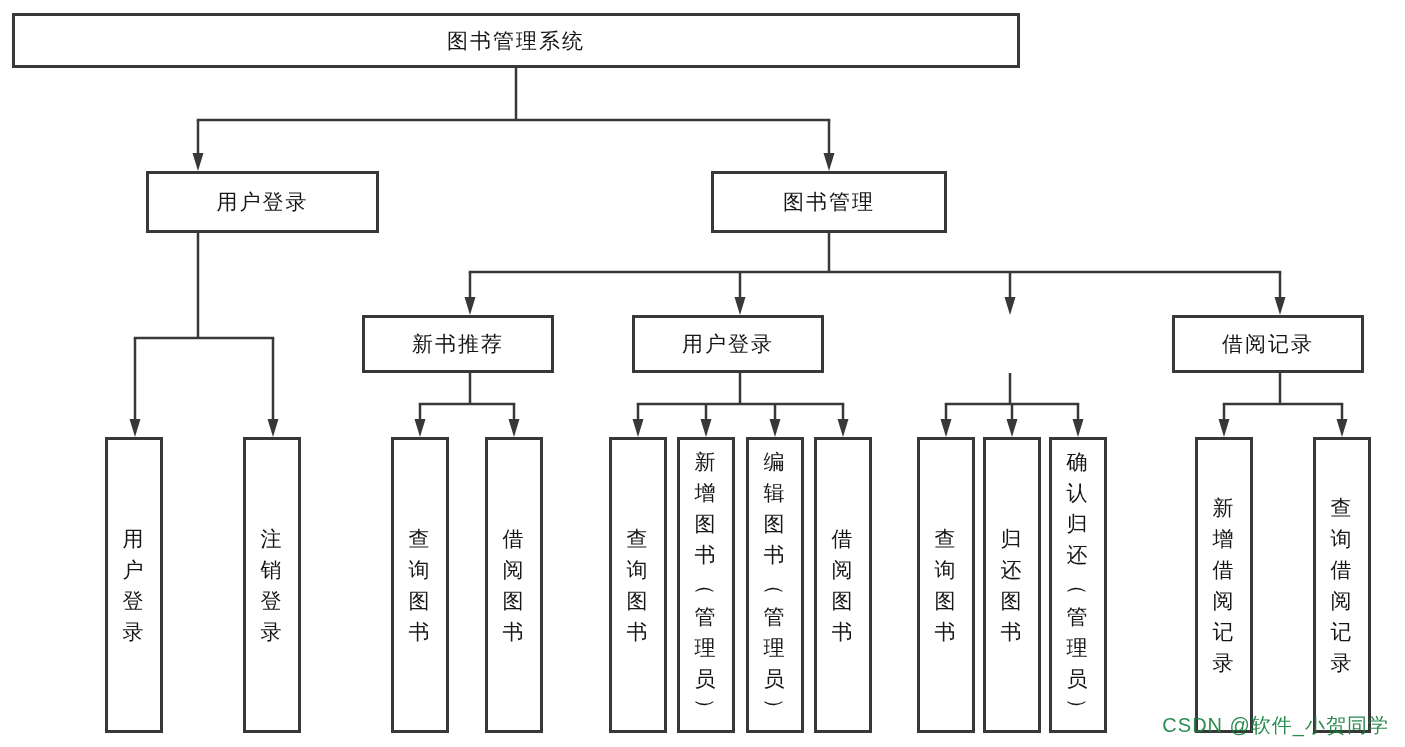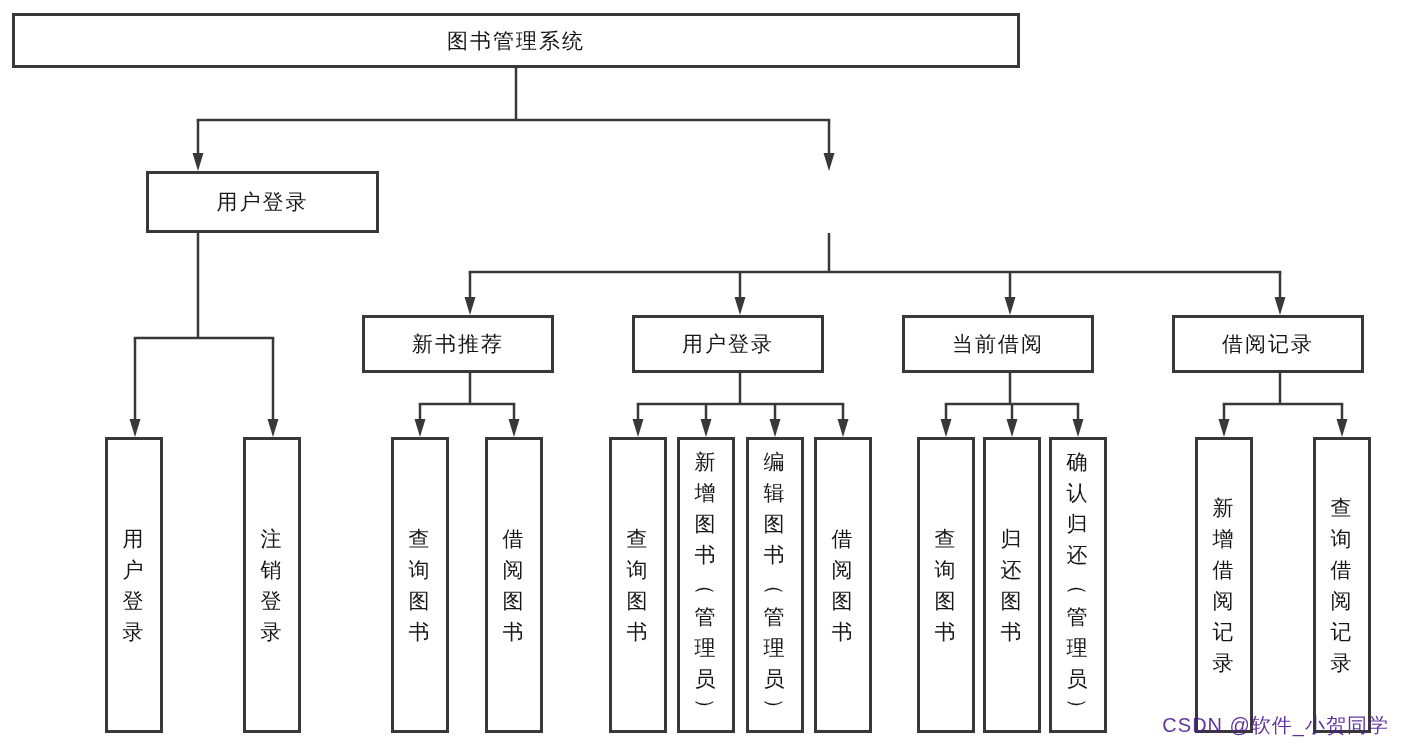--- a/index.html
+++ b/index.html
@@ -64,21 +64,21 @@
   }
   .vlabel span.rot {
     transform: rotate(90deg);
   }
   .watermark {
     position: absolute;
     top: 712px;
     right: 16px;
     z-index: 5;
     font-size: 20px;
-    color: #4c1d95;
+    color: #15803d;
     letter-spacing: 1px;
     white-space: nowrap;
     opacity: 0.9;
   }
 </style>
 </head>
 <body>
 
 <div class="canvas">
 
@@ -148,29 +148,29 @@
     </g>
   </svg>
 
   <div class="box root-box">
     <span>图书管理系统</span>
   </div>
 
   <div class="box l2-box l2-a">
     <span>用户登录</span>
   </div>
+  <div class="box l2-box l2-b">
+    <span>图书管理</span>
+  </div>
 
   <div class="box l3-box l3-1">
     <span>新书推荐</span>
   </div>
   <div class="box l3-box l3-2">
     <span>用户登录</span>
-  </div>
-  <div class="box l3-box l3-3">
-    <span>当前借阅</span>
   </div>
   <div class="box l3-box l3-4">
     <span>借阅记录</span>
   </div>
 
   <div class="box leaf" style="left:105px">
     <div class="vlabel">
         <span>用</span>
         <span>户</span>
         <span>登</span>

